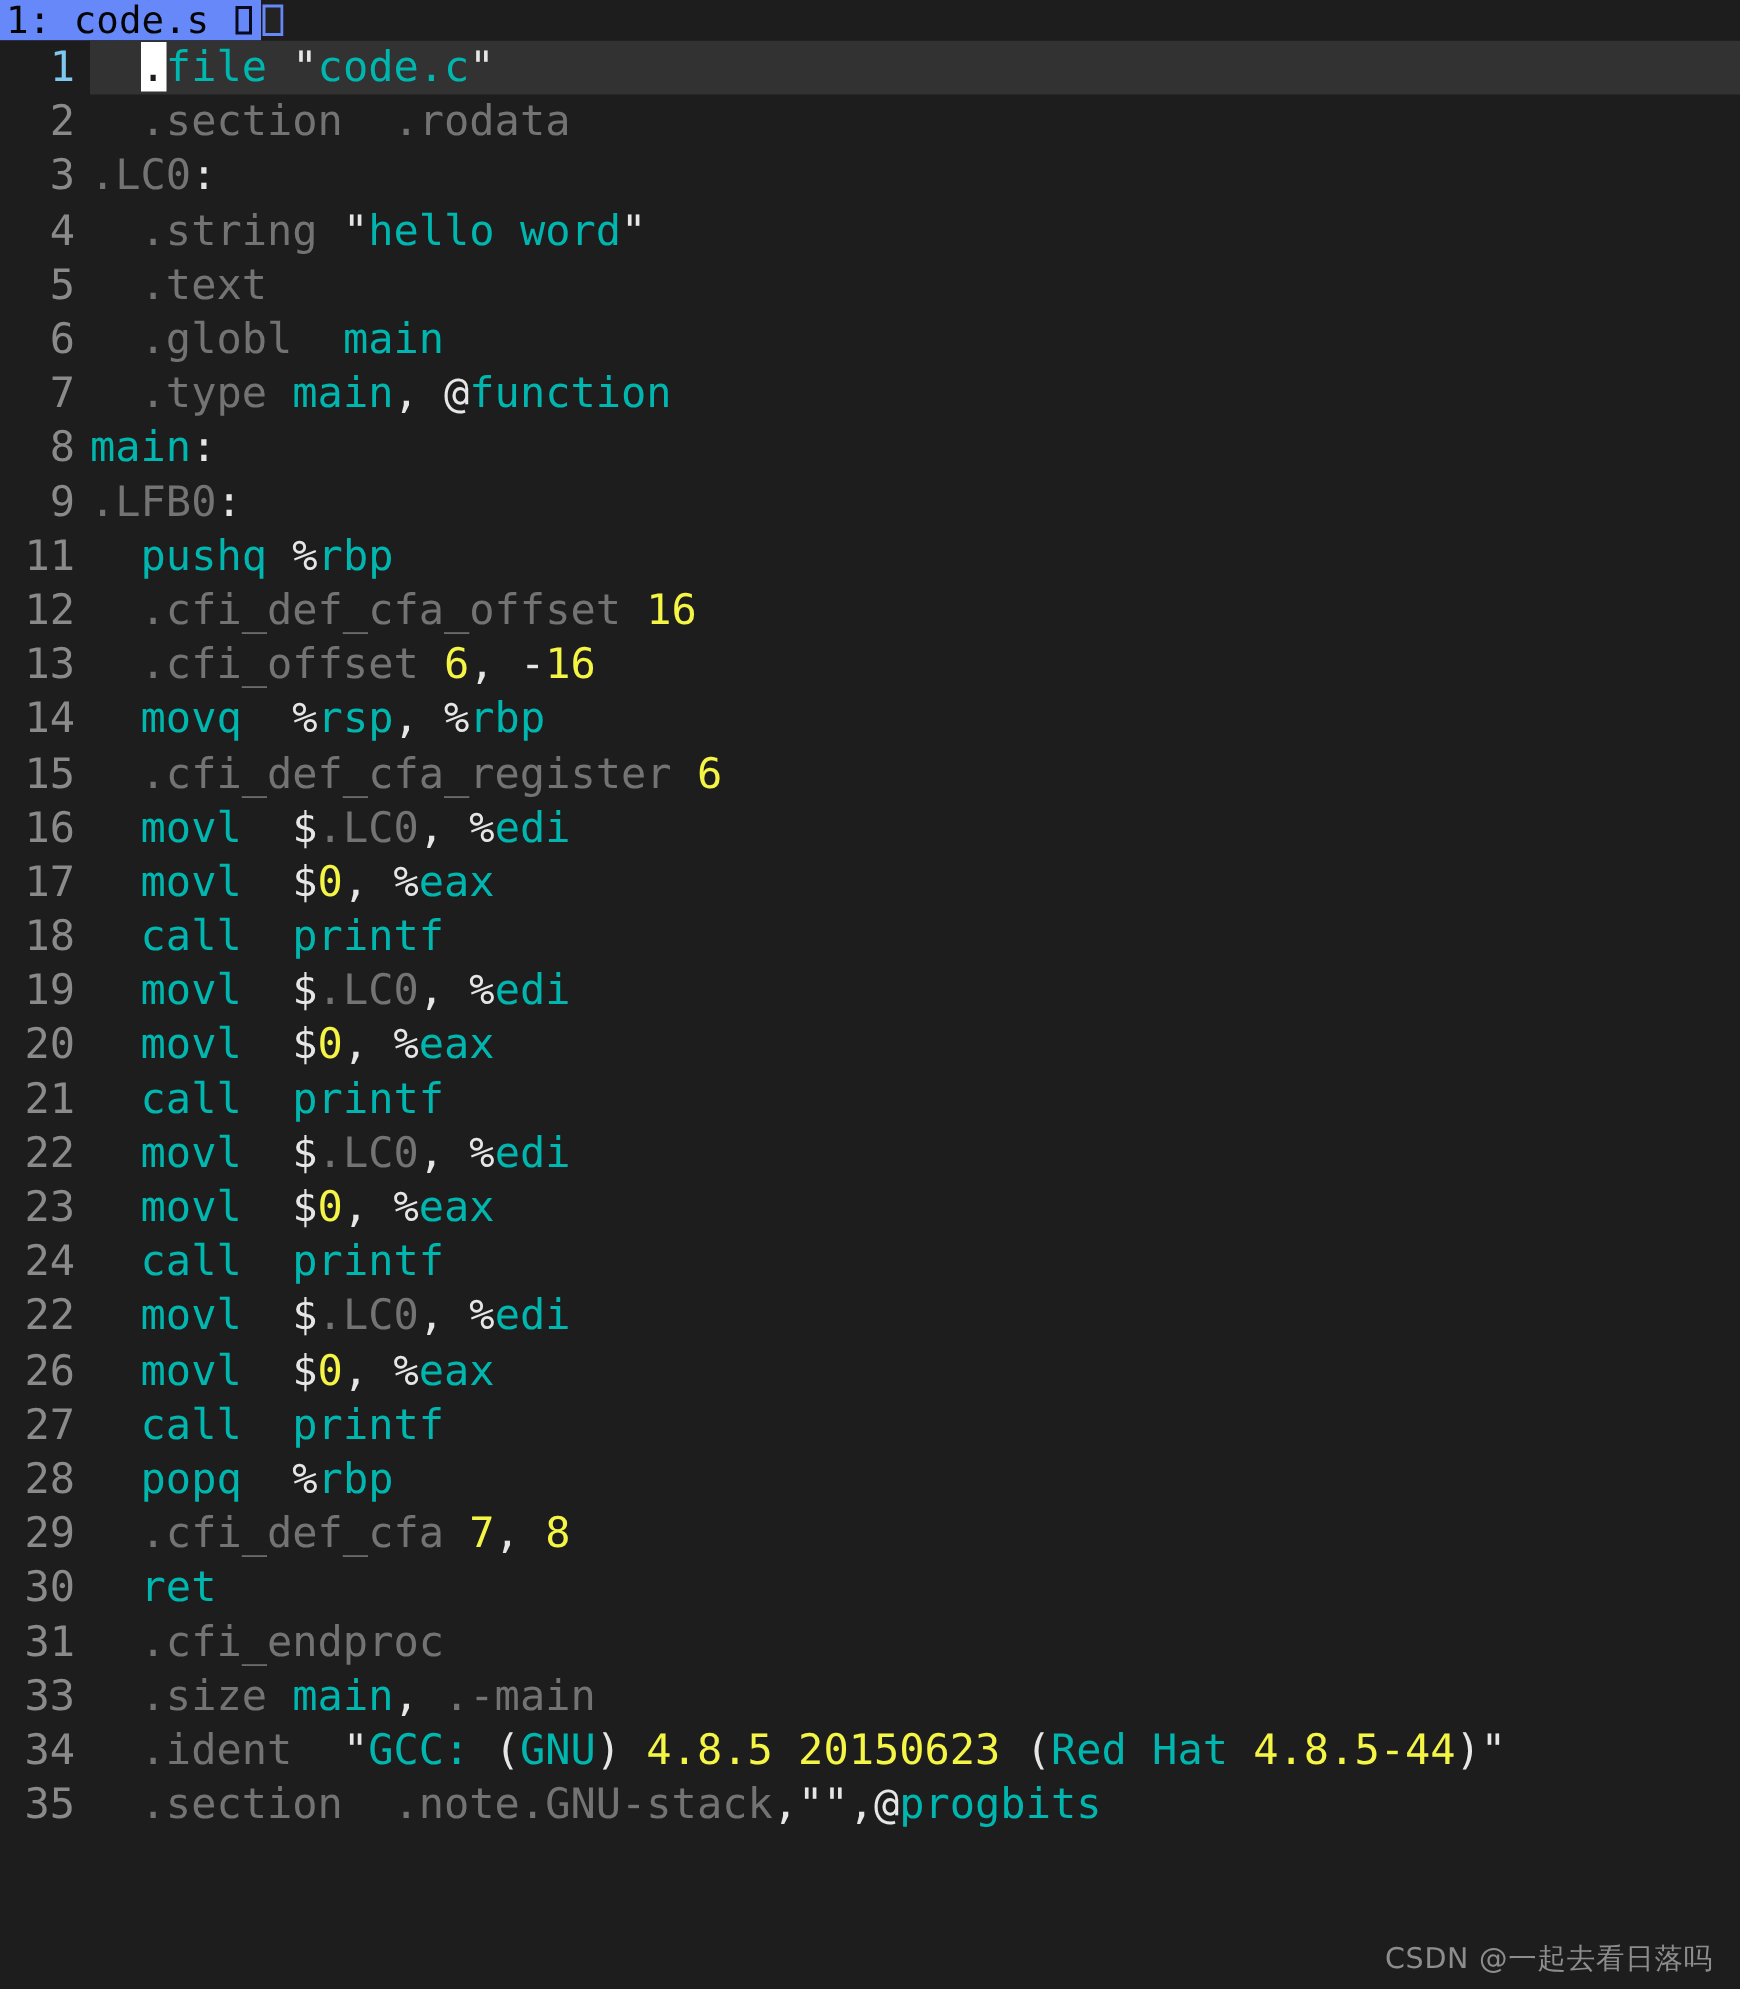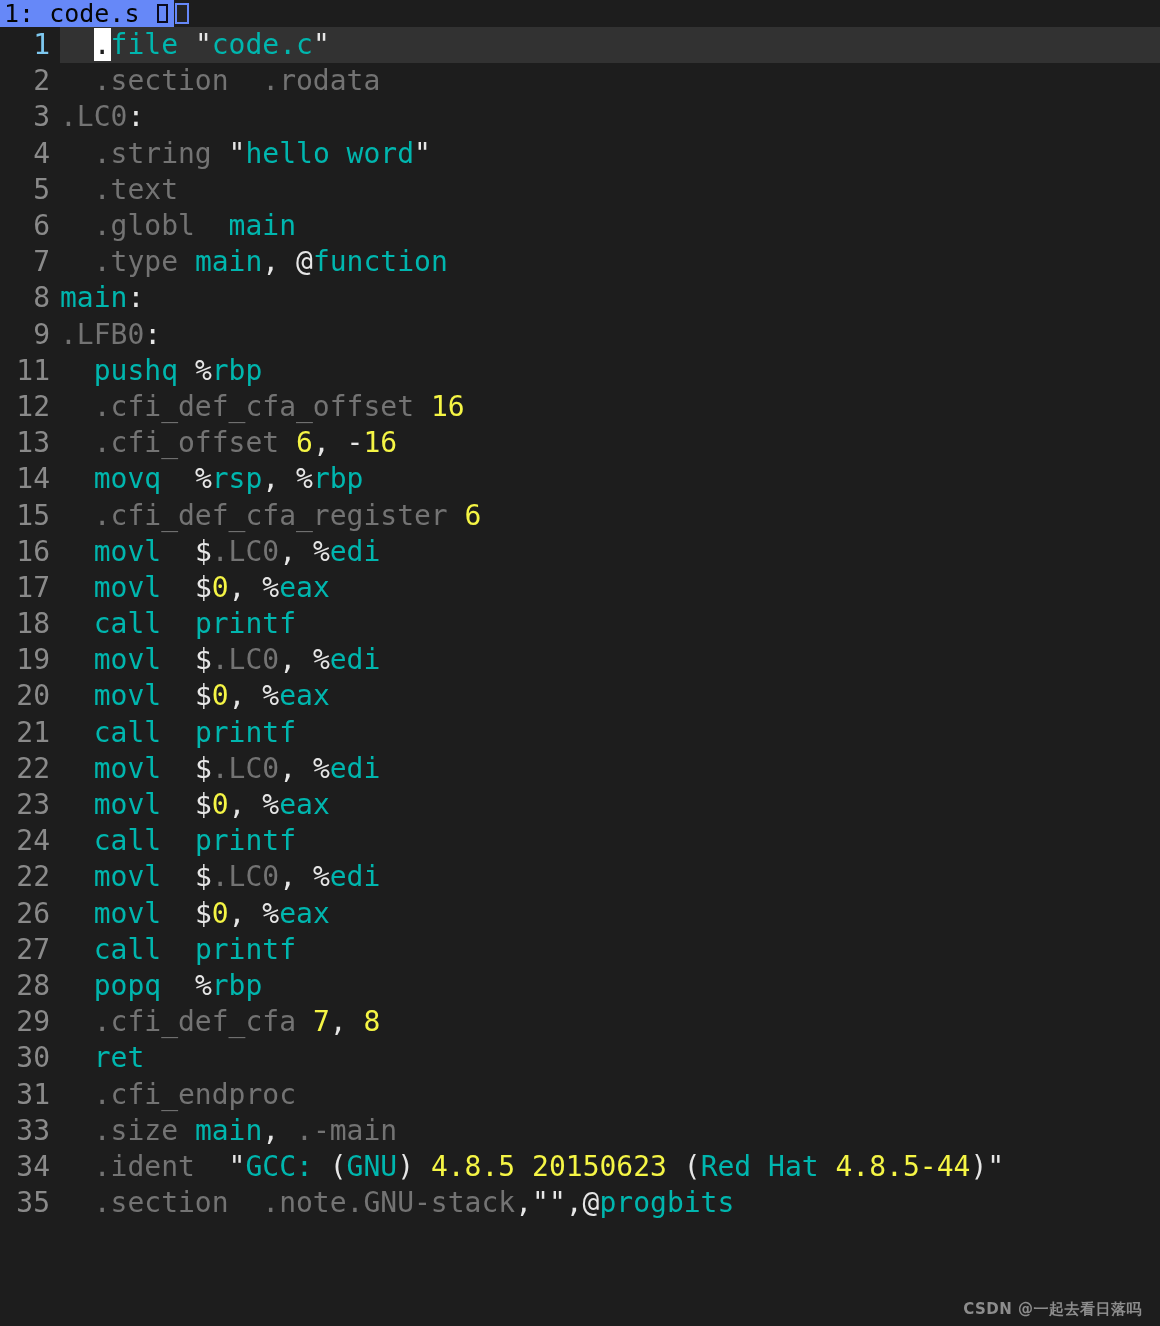--- a/index.html
+++ b/index.html
@@ -119,24 +119,23 @@
     background: #ffffff;
     color: #1d1d1d;
   }
 
   
   .watermark {
     position: absolute;
     right: 18px;
     bottom: 7px;
     color: #8d8d8d;
-    font-size: 15px;
+    font-size: 19px;
     font-family: "DejaVu Sans", "Liberation Sans", sans-serif;
     letter-spacing: 0.5px;
-    font-weight: bold;
   }
 </style>
 </head>
 <body>
 
 <div id="app">
 
   <div class="tabbar">
     <div class="tab-active"><span>1: code.s </span><span class="tofu"></span></div>
     <div class="tofu-dark"></div>

